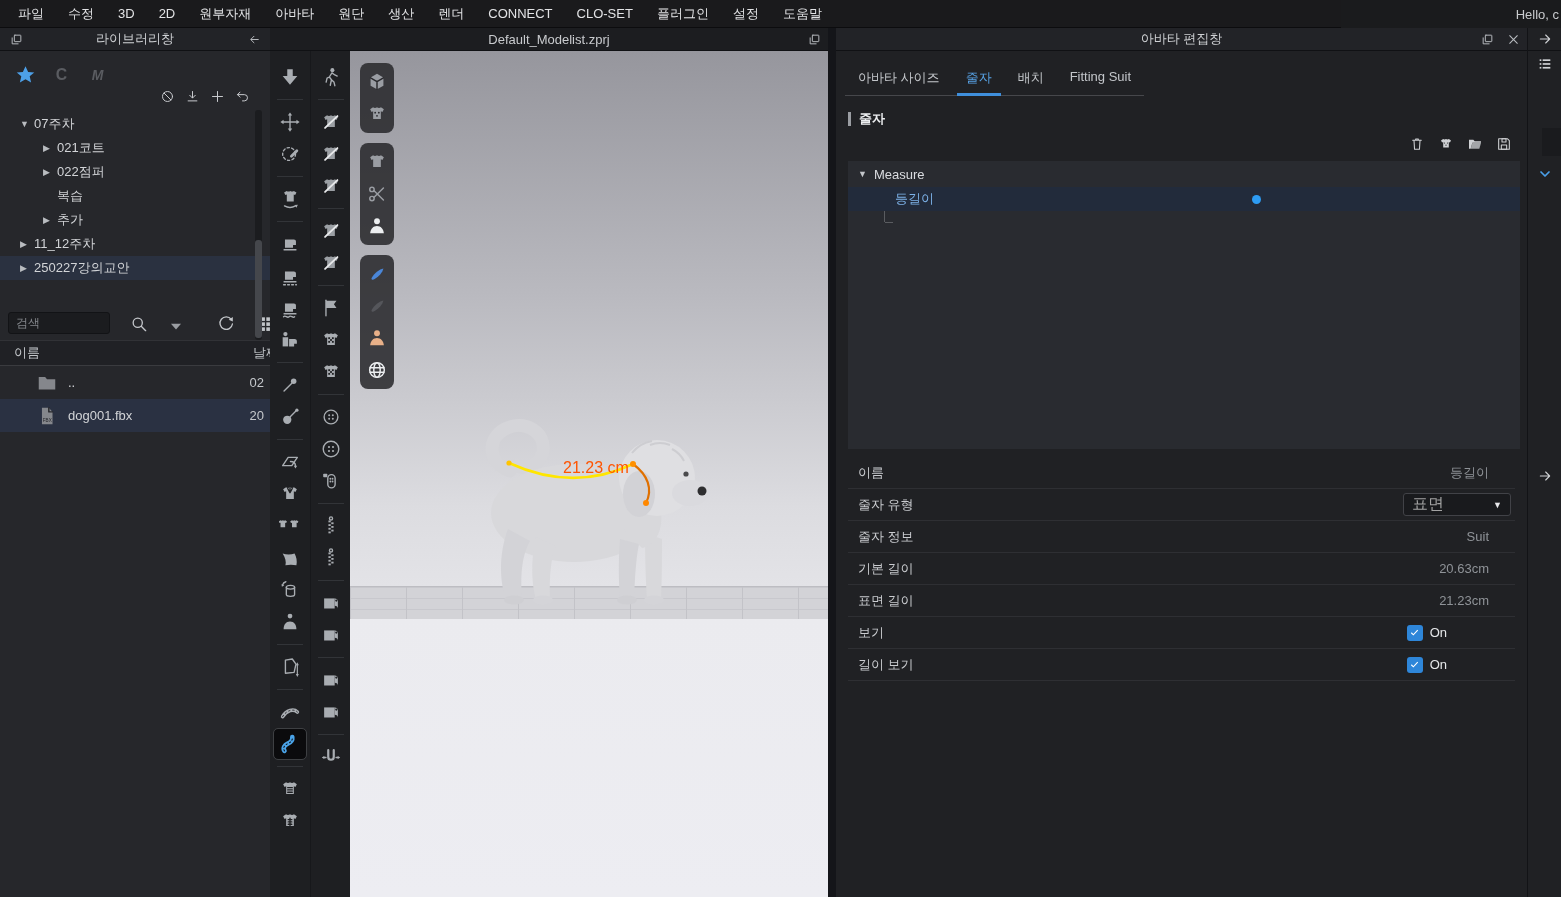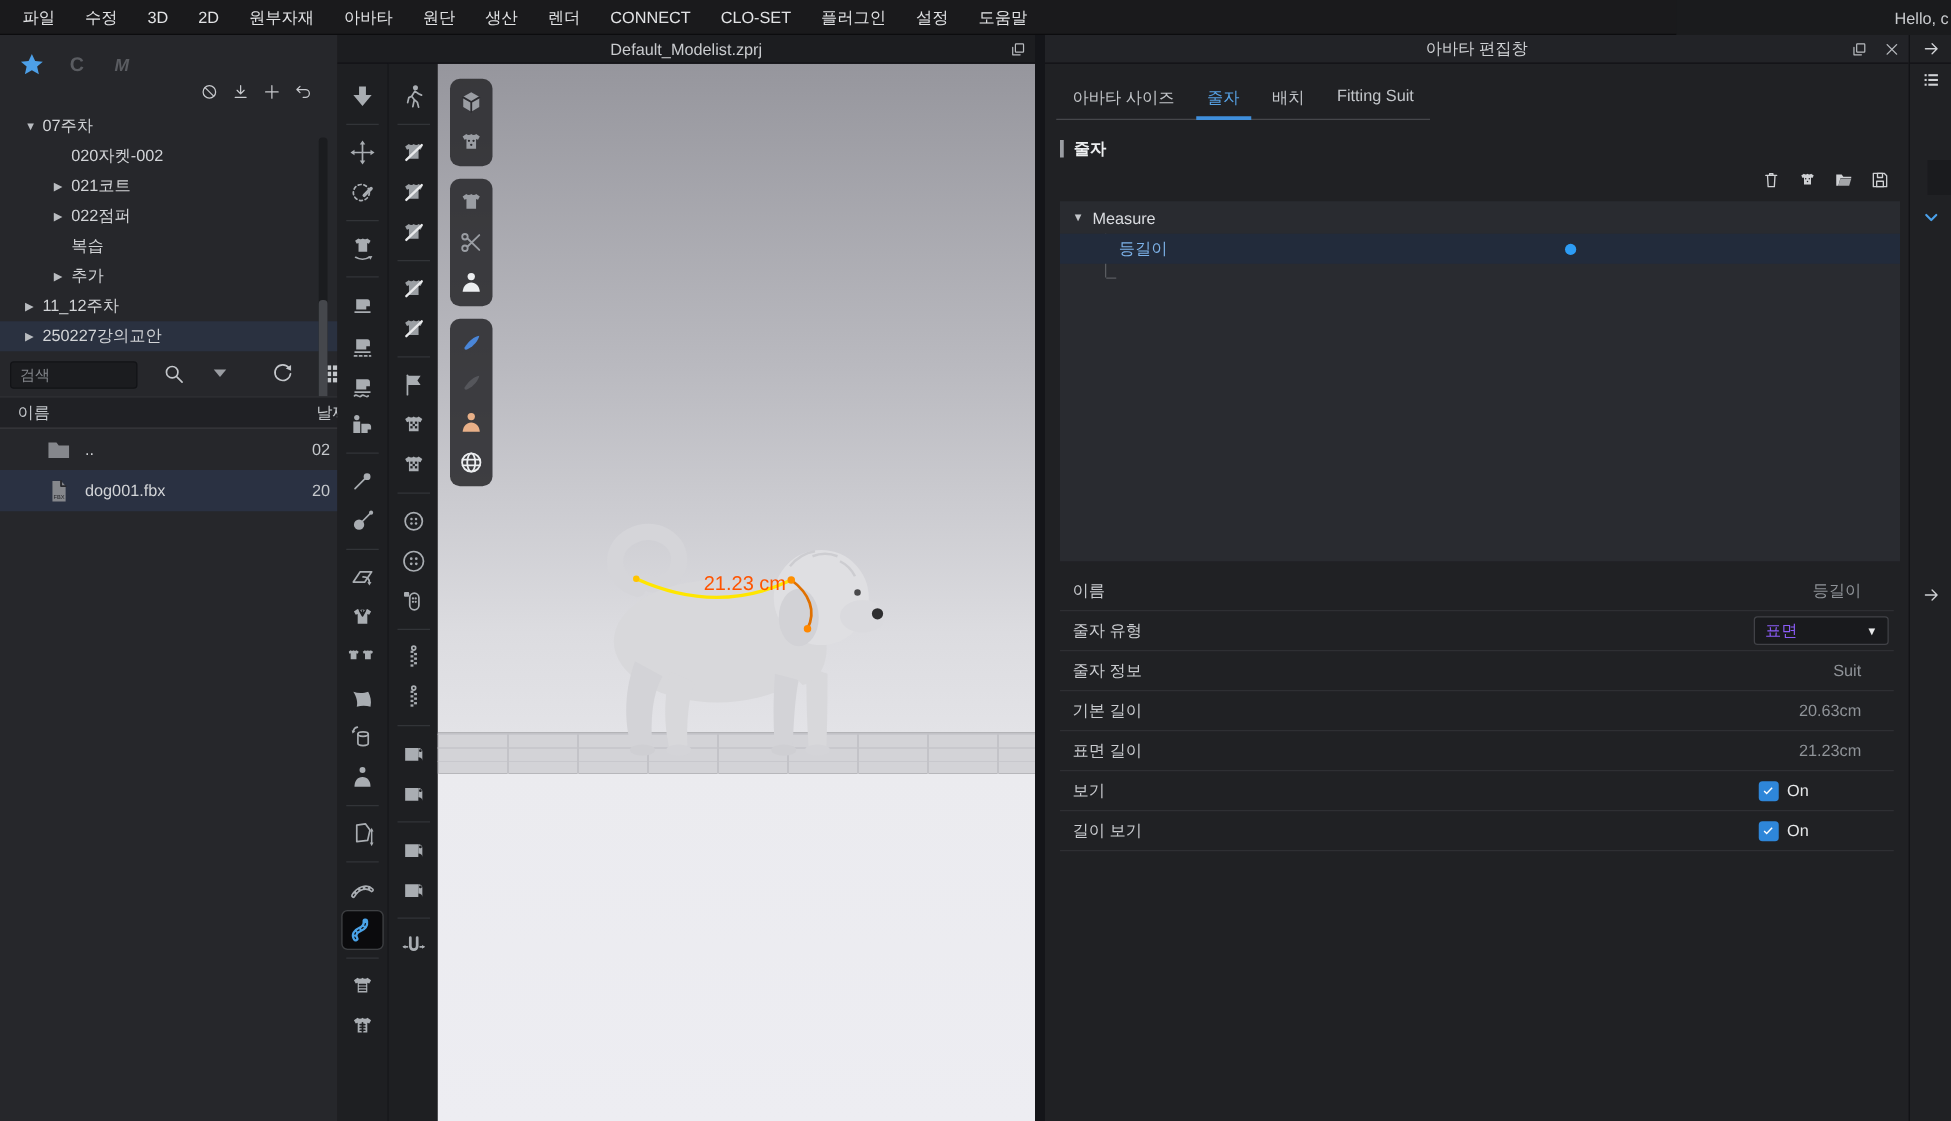--- a/index.html
+++ b/index.html
@@ -33,21 +33,21 @@
   .star-blue { color:#4da0e8 !important; }
   #lib-actions { display:flex; justify-content:flex-end; align-items:center; gap:8px; padding:4px 18px 2px 0; color:#c7c9cd; }
   #lib-actions .abtn { width:17px; height:17px; }
   #lib-actions .abtn .ic { width:15px; height:15px; }
   #lib-tree { position:relative; padding-top:4px; min-height:198px; }
   .tree-row { height:24px; display:flex; align-items:center; color:#d2d4d7; font-size:13px; cursor:default; }
   .tree-row .arrow { width:14px; font-size:9px; color:#b9bcc0; text-align:left; }
   .tree-row.selected { background:#2a3140; }
   #lib-vscroll { position:absolute; right:8px; top:212px; width:7px; height:98px; background:#45474c; border-radius:3px; }
   #lib-vscroll-track { position:absolute; right:8px; top:82px; width:7px; height:230px; background:#1b1c1f; border-radius:3px; }
-  #lib-search-row { display:flex; align-items:flex-start; padding:6px 8px 6px 8px; gap:19px; }
+  #lib-search-row { display:flex; align-items:center; padding:6px 8px 6px 8px; gap:19px; }
   #search-input { width:102px; height:22px; background:#1b1c1f; border:1px solid #121316; border-radius:3px;
      color:#cfd1d4; font-size:12px; padding:0 7px; outline:none; }
   #search-input::placeholder { color:#84878c; }
   #lib-search-row .sbtn { color:#c3c6ca; width:18px; height:18px; }
   #lib-search-row .caret { width:12px; height:12px; color:#9a9da2; }
   #lib-search-row .spacer { flex:1; }
   #lib-list-header { position:relative; height:26px; background:#202125; border-top:1px solid #313236;
      border-bottom:1px solid #3a3b3f; display:flex; align-items:center; padding:0 14px; color:#c5c8cc; overflow:hidden; }
   #col-date { position:absolute; right:-9px; }
   .file-row { height:33px; display:flex; align-items:center; padding-left:36px; position:relative; color:#d2d4d7; overflow:hidden; }
@@ -124,21 +124,21 @@
      border-left:1px solid #5a5c60; pointer-events:none; }
   .mt-lines::before, .mt-lines::after { content:""; position:absolute; left:0; width:8px; height:1px; background:#5a5c60; }
   .mt-lines::before { top:11px; } .mt-lines::after { top:35px; }
 
   #props { margin:8px 12px 0 12px; }
   .prop-row { height:32px; display:flex; align-items:center; justify-content:space-between; border-bottom:1px solid #2e2f33; }
   .prop-label { color:#caccd0; font-size:13px; padding-left:10px; }
   .prop-value { color:#8f9398; font-size:13px; padding-right:26px; }
   .dd { width:108px; height:23px; background:#191a1d; border:1px solid #414247; border-radius:3px;
      display:flex; align-items:center; justify-content:space-between; padding:0 8px; margin-right:4px; }
-  .dd .dd-text { color:#8b5cf6; font-size:13px; }
+  .dd .dd-text { color:#a3a3a3; font-size:16px; }
   .dd .dd-caret { color:#e8e9eb; font-size:9px; }
   .cbwrap { display:flex; align-items:center; gap:7px; padding-right:68px; }
   .cb { width:16px; height:16px; background:#2e86d9; border-radius:3px; display:flex; align-items:center; justify-content:center; }
   .cb svg { width:11px; height:11px; stroke:#fff; stroke-width:2.5; fill:none; }
   .cb-label { color:#e6e8ea; font-size:13px; }
 
   
   #rstrip { position:absolute; left:1527px; top:28px; width:34px; height:869px; background:#202124;
      border-left:1px solid #121316; }
   #rstrip .ricon { position:absolute; left:9px; width:17px; height:17px; color:#d0d2d5; }
@@ -165,20 +165,34 @@
       <span class="menu-item">렌더</span>
       <span class="menu-item">CONNECT</span>
       <span class="menu-item">CLO-SET</span>
       <span class="menu-item">플러그인</span>
       <span class="menu-item">설정</span>
       <span class="menu-item">도움말</span>
     </div>
   <div id="greeting">Hello, c</div>
 
   <div id="library">
+    <div class="panel-header">
+      <span class="hicon">
+          <svg class="ic" viewBox="0 0 24 24">
+            <rect x="8" y="4" width="12" height="12" rx="1"></rect>
+            <path d="M4 9v11h11"></path>
+          </svg>
+        </span>
+      <span class="title">라이브러리창</span>
+      <span class="hicon">
+          <svg class="ic" viewBox="0 0 24 24">
+            <path d="M19 12H6M11 6l-6 6 6 6"></path>
+          </svg>
+        </span>
+    </div>
     <div id="lib-logos">
       <span class="logo star-blue">
           <svg class="ic" viewBox="0 0 24 24">
             <polygon fill="currentColor" stroke="none" points="12,2.5 15,9 22,9.6 16.8,14 18.4,21 12,17.3 5.6,21 7.2,14 2,9.6 9,9"></polygon>
           </svg>
         </span>
       <span class="logo">
           <svg class="ic" viewBox="0 0 24 24">
             <text x="12" y="18" text-anchor="middle" font-size="18" font-weight="700" fill="currentColor" stroke="none">C</text>
           </svg>
@@ -212,24 +226,20 @@
           </svg>
         </span>
     </div>
     <div id="lib-tree">
 
         <div class="tree-row" style="padding-left: 20px;">
           <span class="arrow">▼</span>
           <span class="tlabel">07주차</span>
         </div>
 
-        <div class="tree-row" style="padding-left: 43px;">
-          <span class="arrow"></span>
-          <span class="tlabel">020자켓-002</span>
-        </div>
 
         <div class="tree-row" style="padding-left: 43px;">
           <span class="arrow">▶</span>
           <span class="tlabel">021코트</span>
         </div>
 
         <div class="tree-row" style="padding-left: 43px;">
           <span class="arrow">▶</span>
           <span class="tlabel">022점퍼</span>
         </div>

